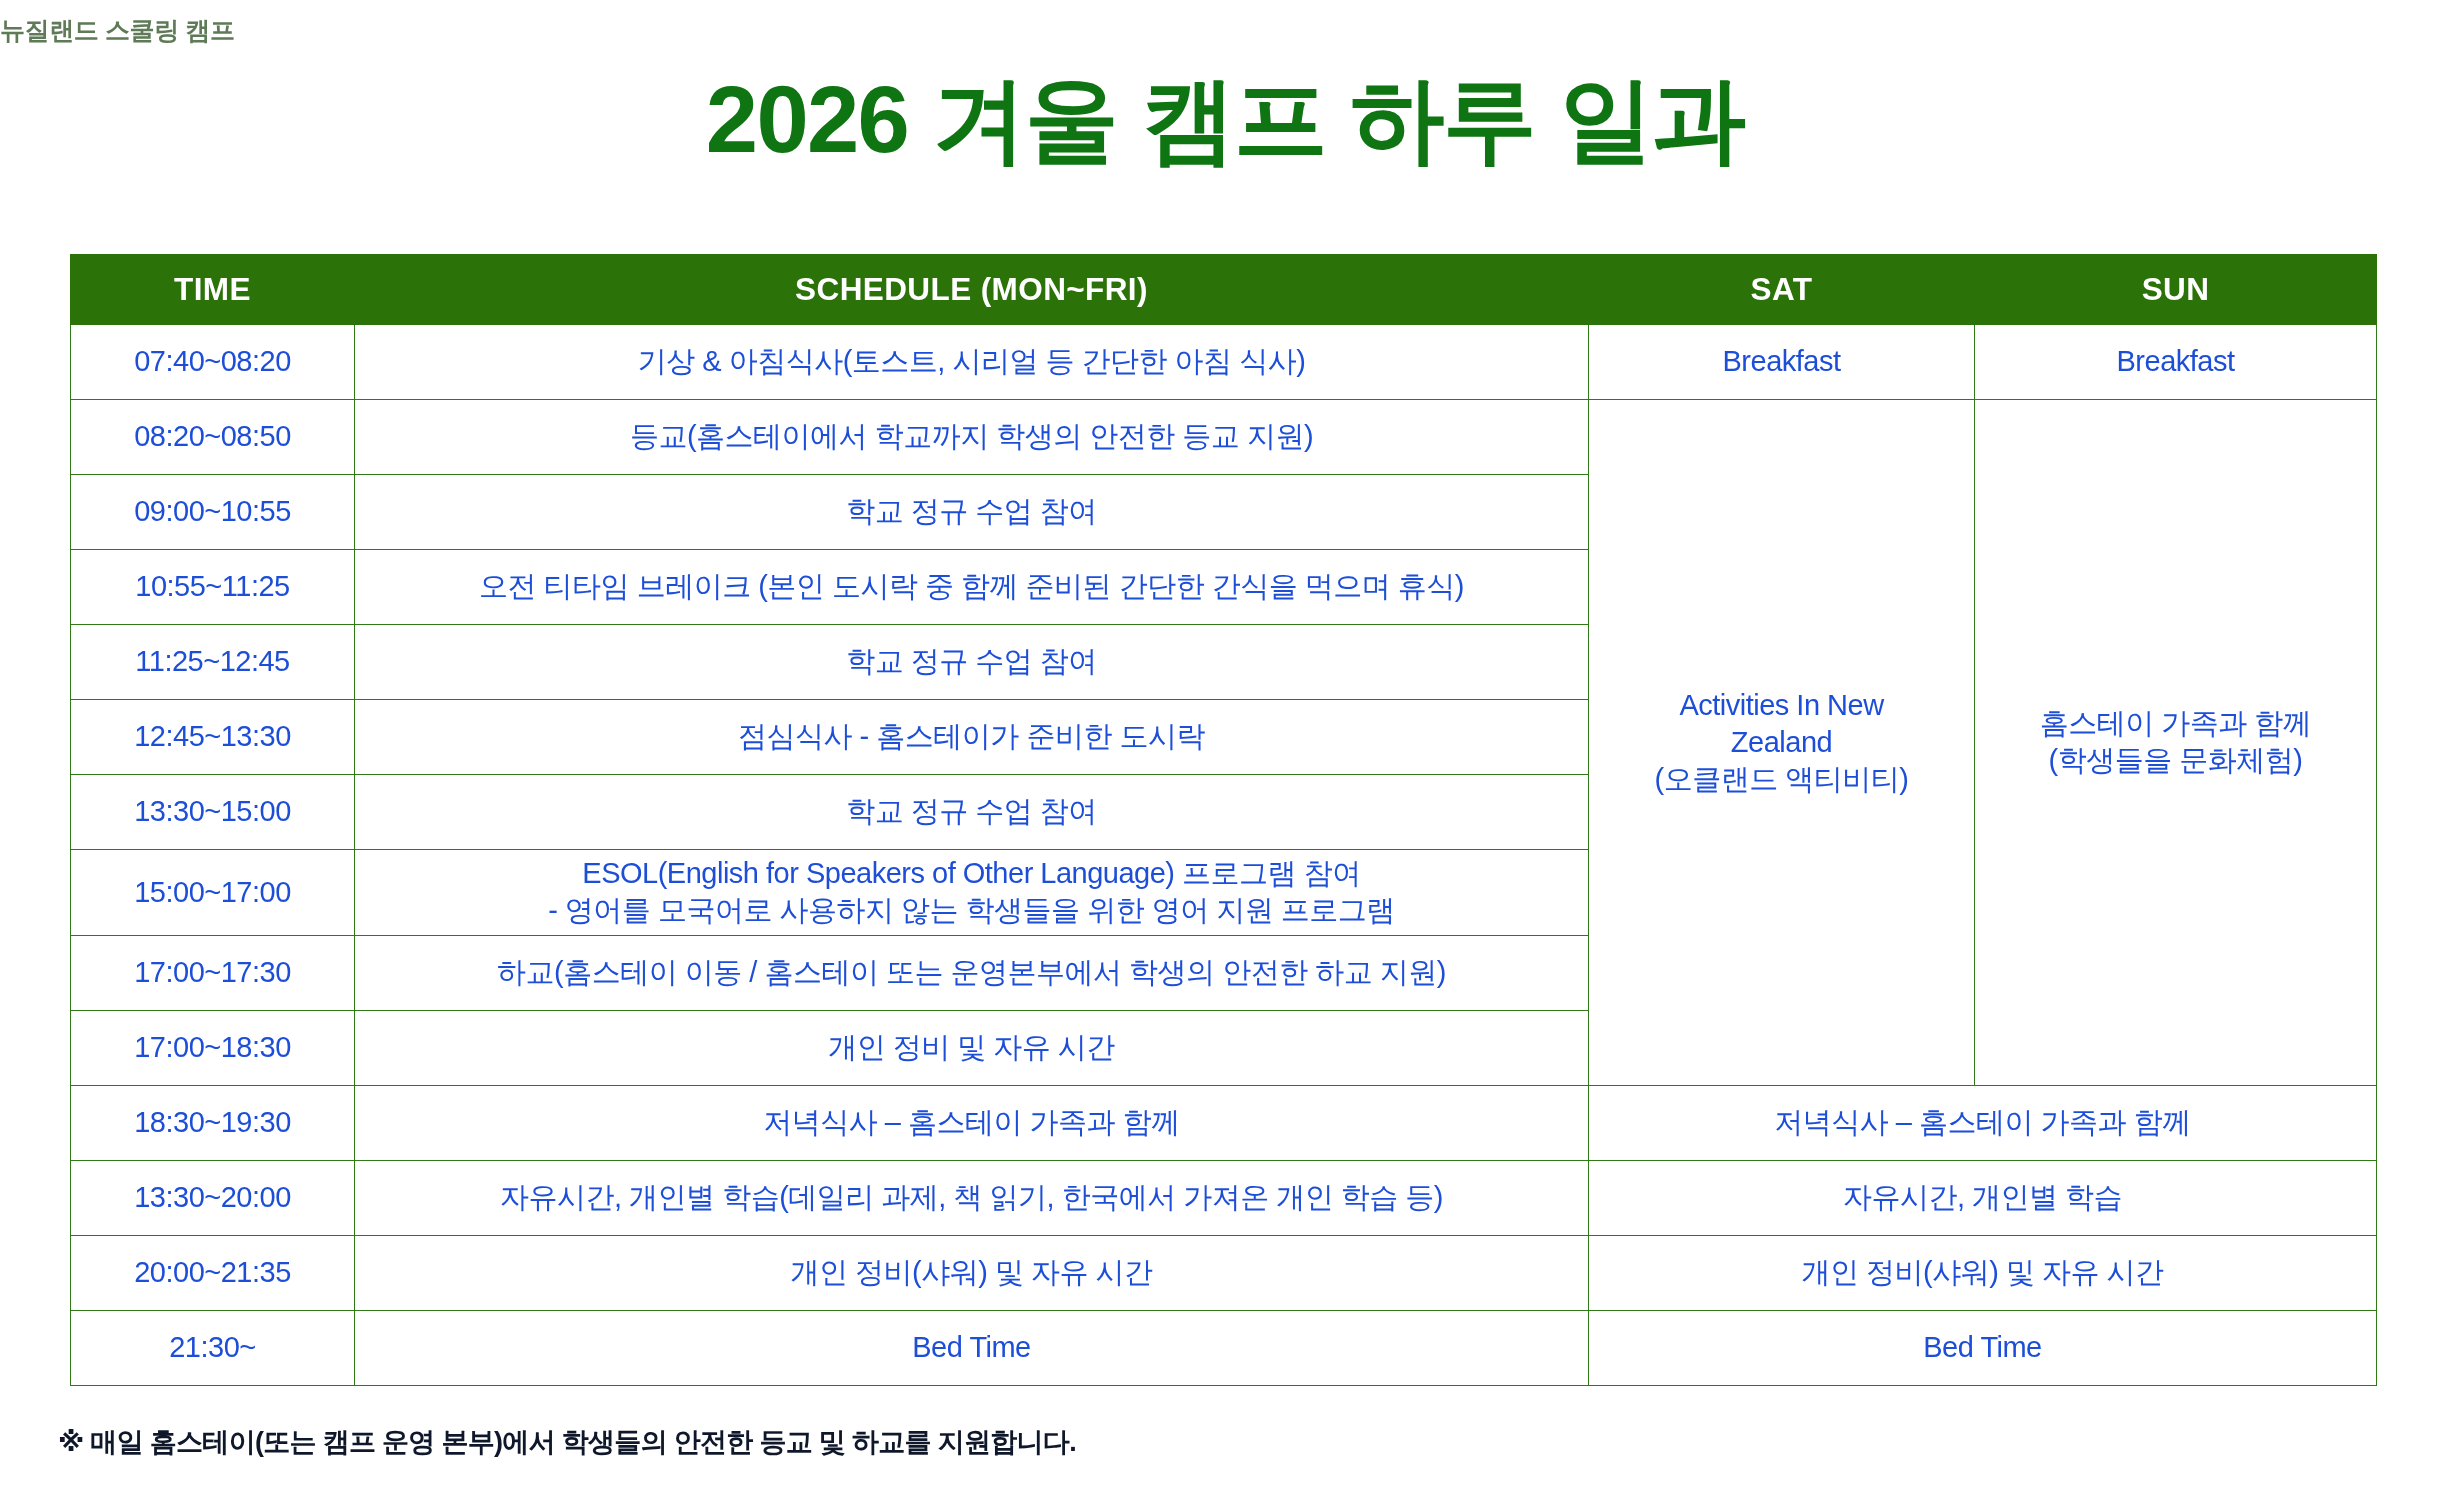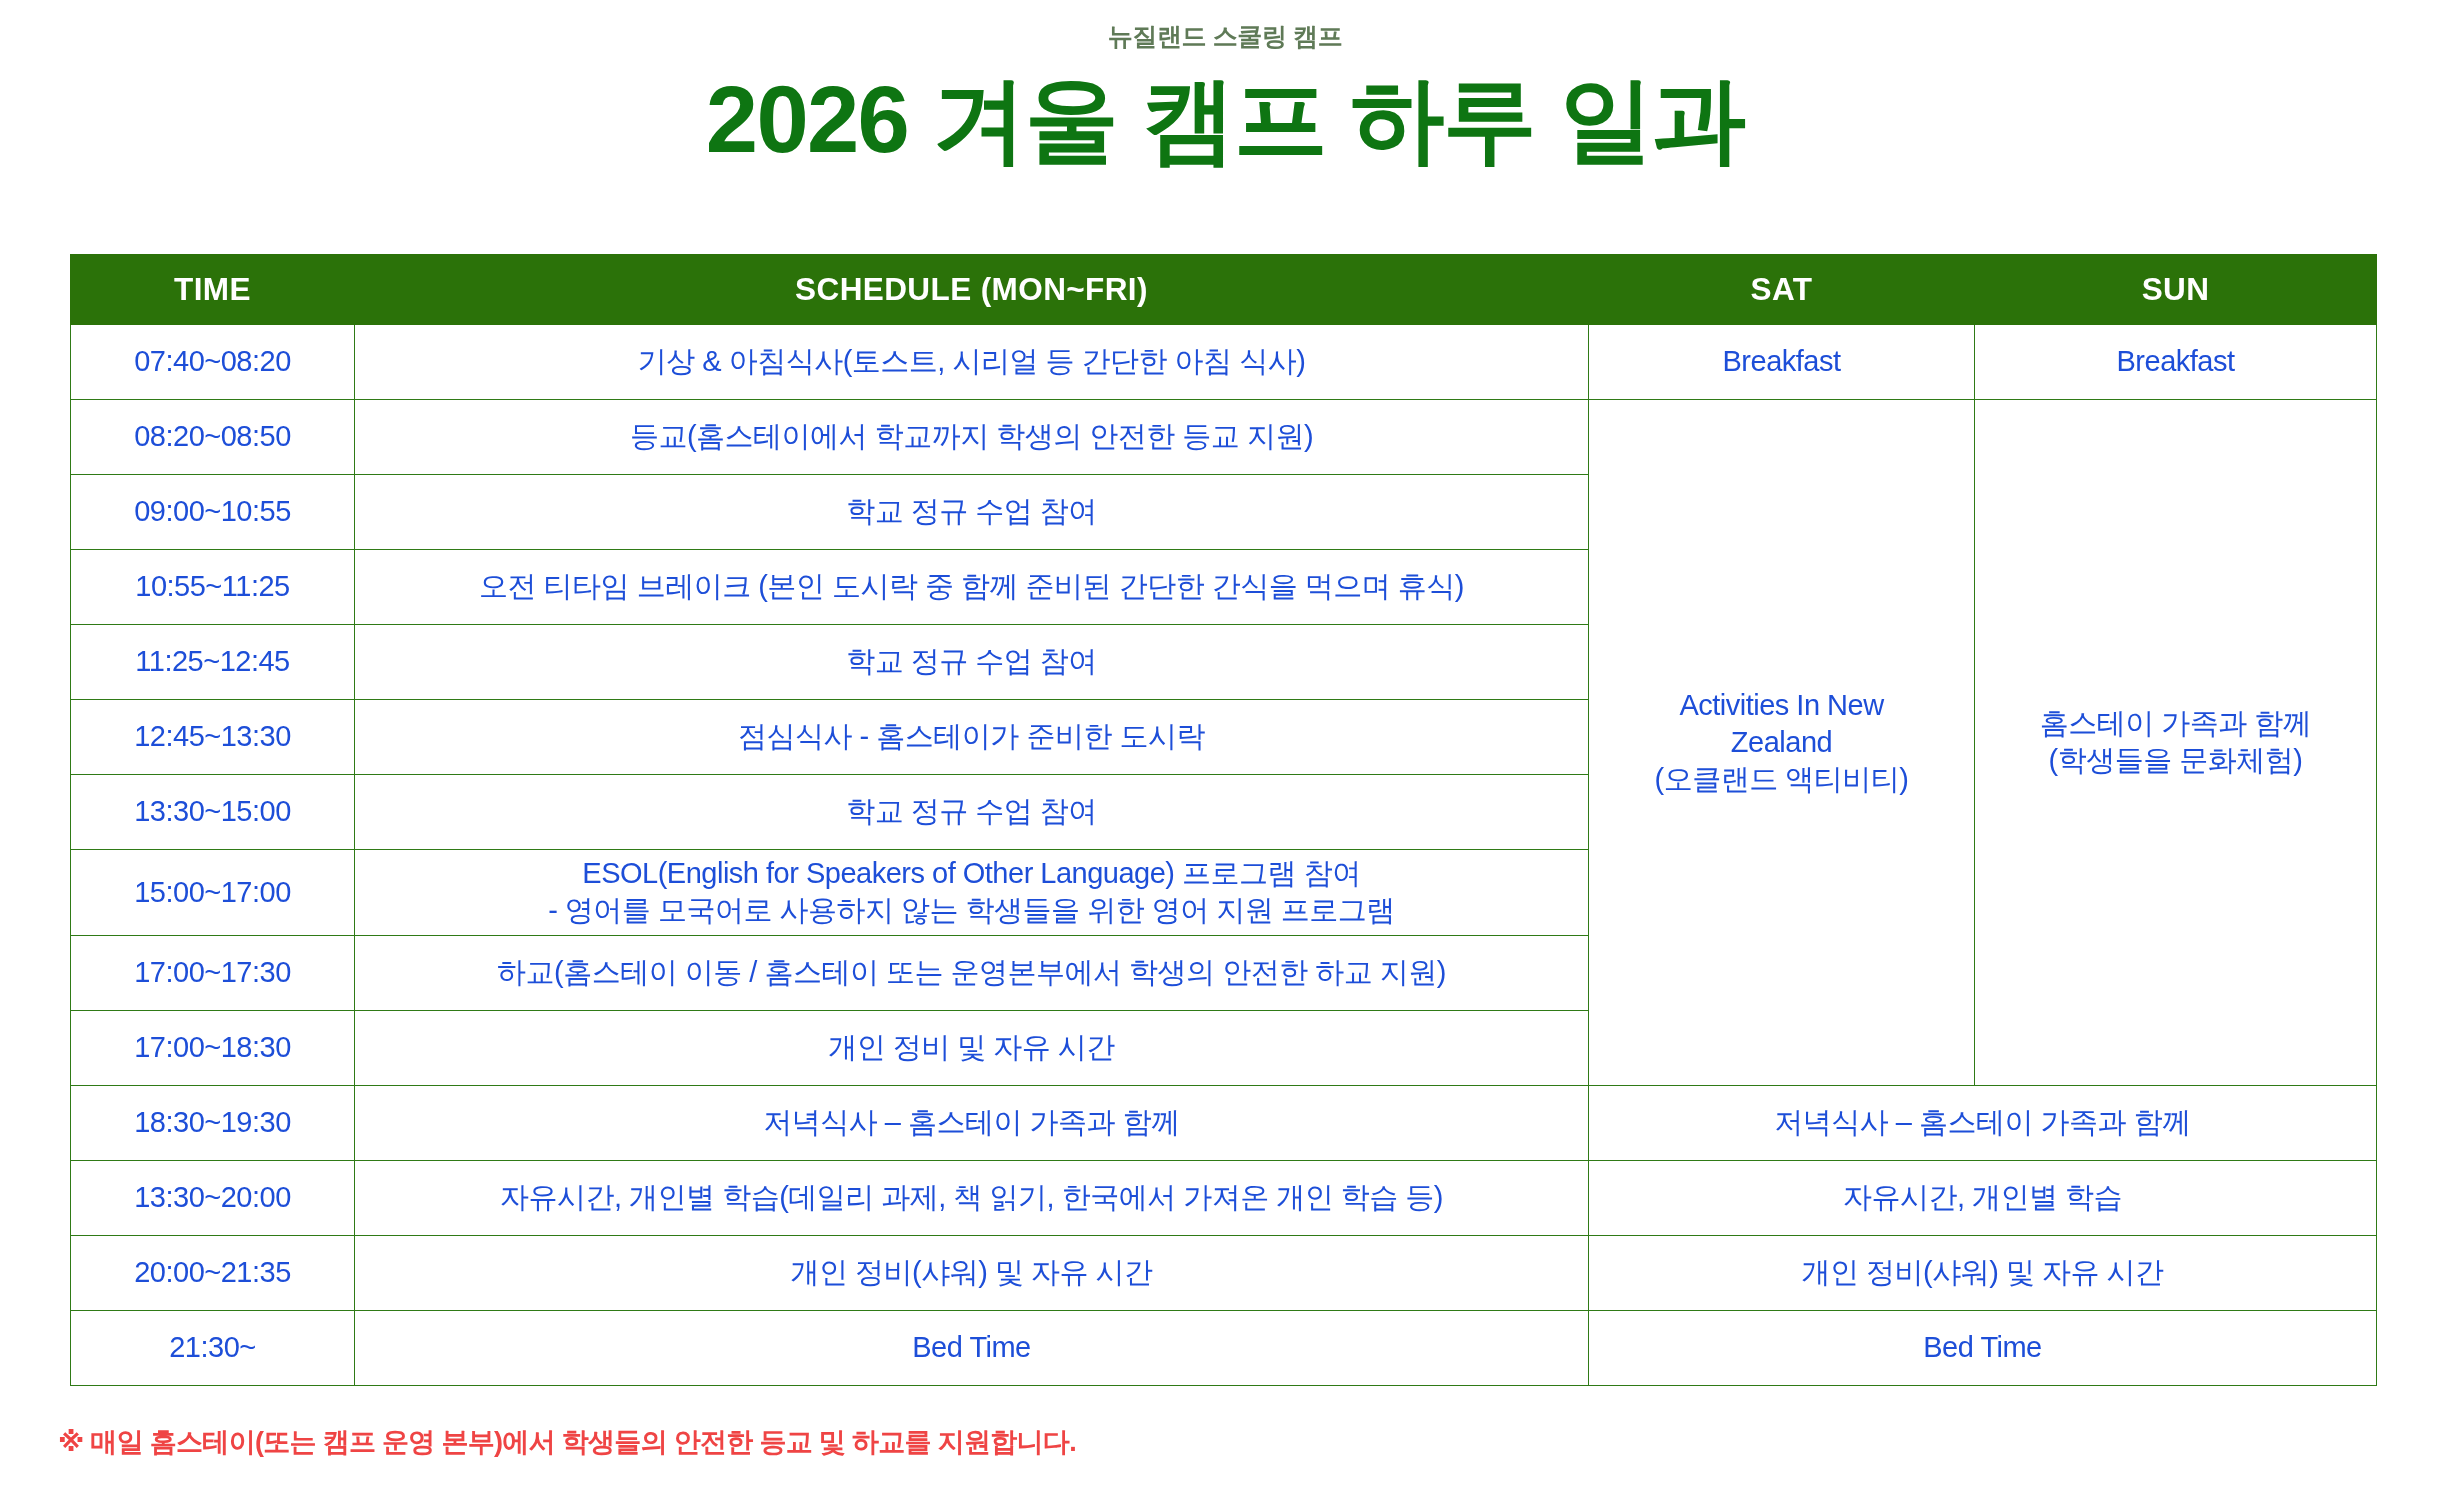--- a/index.html
+++ b/index.html
@@ -17,24 +17,23 @@
   .page {
     position: relative;
     width: 2450px;
     height: 1506px;
     background: #ffffff;
   }
 
   
   .subtitle {
     position: absolute;
-    top: 20px;
+    top: 14px;
     left: 0;
     width: 2450px;
-    text-align: center;
     font-size: 25px;
     font-weight: bold;
     letter-spacing: -0.4px;
     color: #5f7a57;
   }
 
   .main-title {
     position: absolute;
     top: 73px;
     left: 0;
@@ -110,21 +109,21 @@
   .line2 { display: block; }
 
   
   .footnote {
     position: absolute;
     left: 58px;
     top: 1424px;
     font-size: 27px;
     font-weight: bold;
     letter-spacing: -0.7px;
-    color: #ef4444;
+    color: #0f172a;
   }
 </style>
 </head>
 <body>
 
 <div class="page">
 
   <div class="subtitle">뉴질랜드 스쿨링 캠프</div>
   <div class="main-title">2026 겨울 캠프 하루 일과</div>
 

